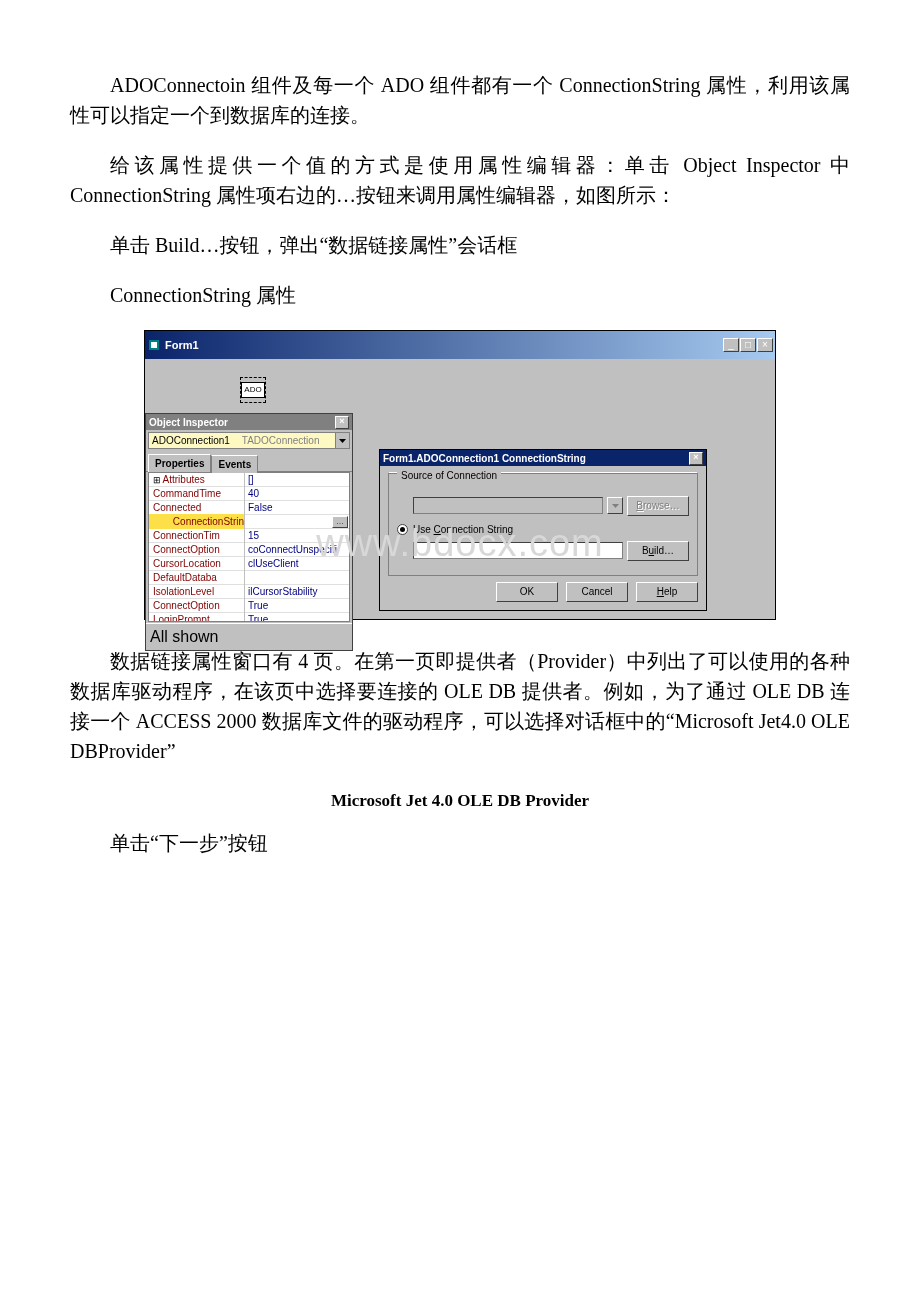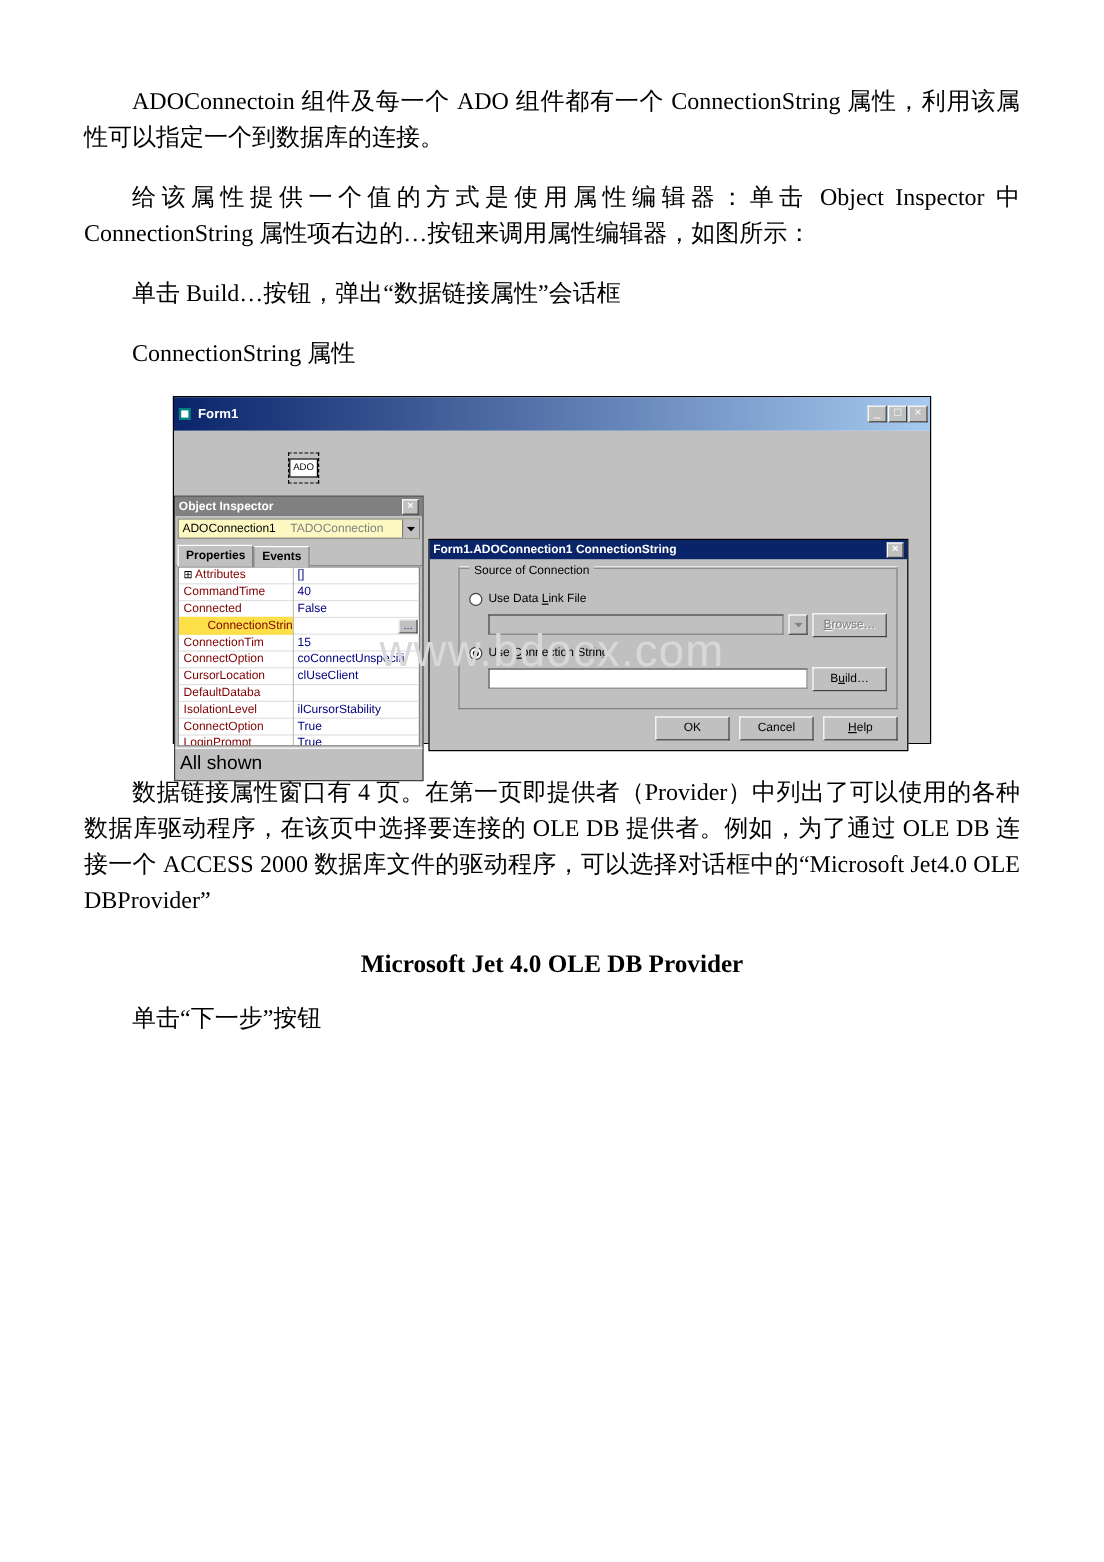--- a/index.html
+++ b/index.html
@@ -14,21 +14,21 @@
   }
   p.doc-para {
     text-indent: 2em;
     margin-bottom: 20px;
     text-align: justify;
   }
   .centered-heading {
     text-align: center;
     font-weight: bold;
     margin: 22px 0 14px 0;
-    font-size: 21px;
+    font-size: 17px;
   }
   
   .shot-wrap {
     margin: 8px auto 26px auto;
     width: 632px;
   }
   .form1 {
     width: 632px;
     border: 1px solid #000;
     font-family: Tahoma, Arial, sans-serif;
@@ -152,39 +152,38 @@
   .oi-row.sel .oi-val { display:flex; align-items:center;}
   .oi-dots {
     width:16px;height:12px;background:#c0c0c0;
     border:1px solid #fff;border-right-color:#404040;border-bottom-color:#404040;
     font-size:8px;display:flex;align-items:center;justify-content:center;margin-left:auto;margin-right:1px;
   }
   .oi-status { font-size:16px; padding:1px 4px; border-top:1px solid #fff;}
   
   .cs-dialog {
     position:absolute;
-    left: 212px; top: 90px;
-    width: 400px;
+    left: 234px; top: 90px;
+    width: 328px;
     border:1px solid #000;
     background:#c0c0c0;
   }
   .cs-title {
     background:linear-gradient(to right,#0a246a,#0a246a);
     color:#fff; height:16px; display:flex;align-items:center;
     padding:0 3px; font-size:10px; font-weight:bold;
   }
   .cs-title-text{flex:1;}
   .cs-body { padding:6px 8px 8px 8px; }
   .fieldset {
     border:1px solid #808080;
     border-top-color:#fff;
     margin-bottom:6px;
     padding:6px 8px 8px 8px;
     position:relative;
-    margin-left:16px;
   }
   .fieldset::before{
     content:"";position:absolute;left:0;right:0;top:0;height:1px;background:#808080;
   }
   .legend{
     position:relative; top:-12px; background:#c0c0c0; padding:0 4px;
     font-size:10px;
   }
   .radio-row{display:flex;align-items:center;font-size:10px;margin-top:-4px;margin-bottom:4px;}
   .radio{width:11px;height:11px;border-radius:50%;border:1px solid #404040;background:#fff;margin-right:5px;display:flex;align-items:center;justify-content:center;}
@@ -315,24 +314,20 @@
 
       <div class="cs-dialog">
         <div class="cs-title">
           <span class="cs-title-text">Form1.ADOConnection1 ConnectionString</span>
           <span class="oi-close">×</span>
         </div>
         <div class="cs-body">
           <div class="fieldset">
             <span class="legend">Source of Connection</span>
 
-            <div class="radio-row">
-              <span class="radio"></span>
-              <span><span>Use Data </span><span class="underline">L</span><span>ink File</span></span>
-            </div>
             <div class="field-row">
               <span class="textfield disabled"></span>
               <span class="combo-btn">
                 <svg width="7" height="4" viewBox="0 0 7 4">
                     <polygon points="0,0 7,0 3.5,4" fill="#808080"></polygon>
                   </svg>
               </span>
               <span class="dlgbtn disabled">
                   <span class="underline">B</span>
                   <span>rowse…</span>

